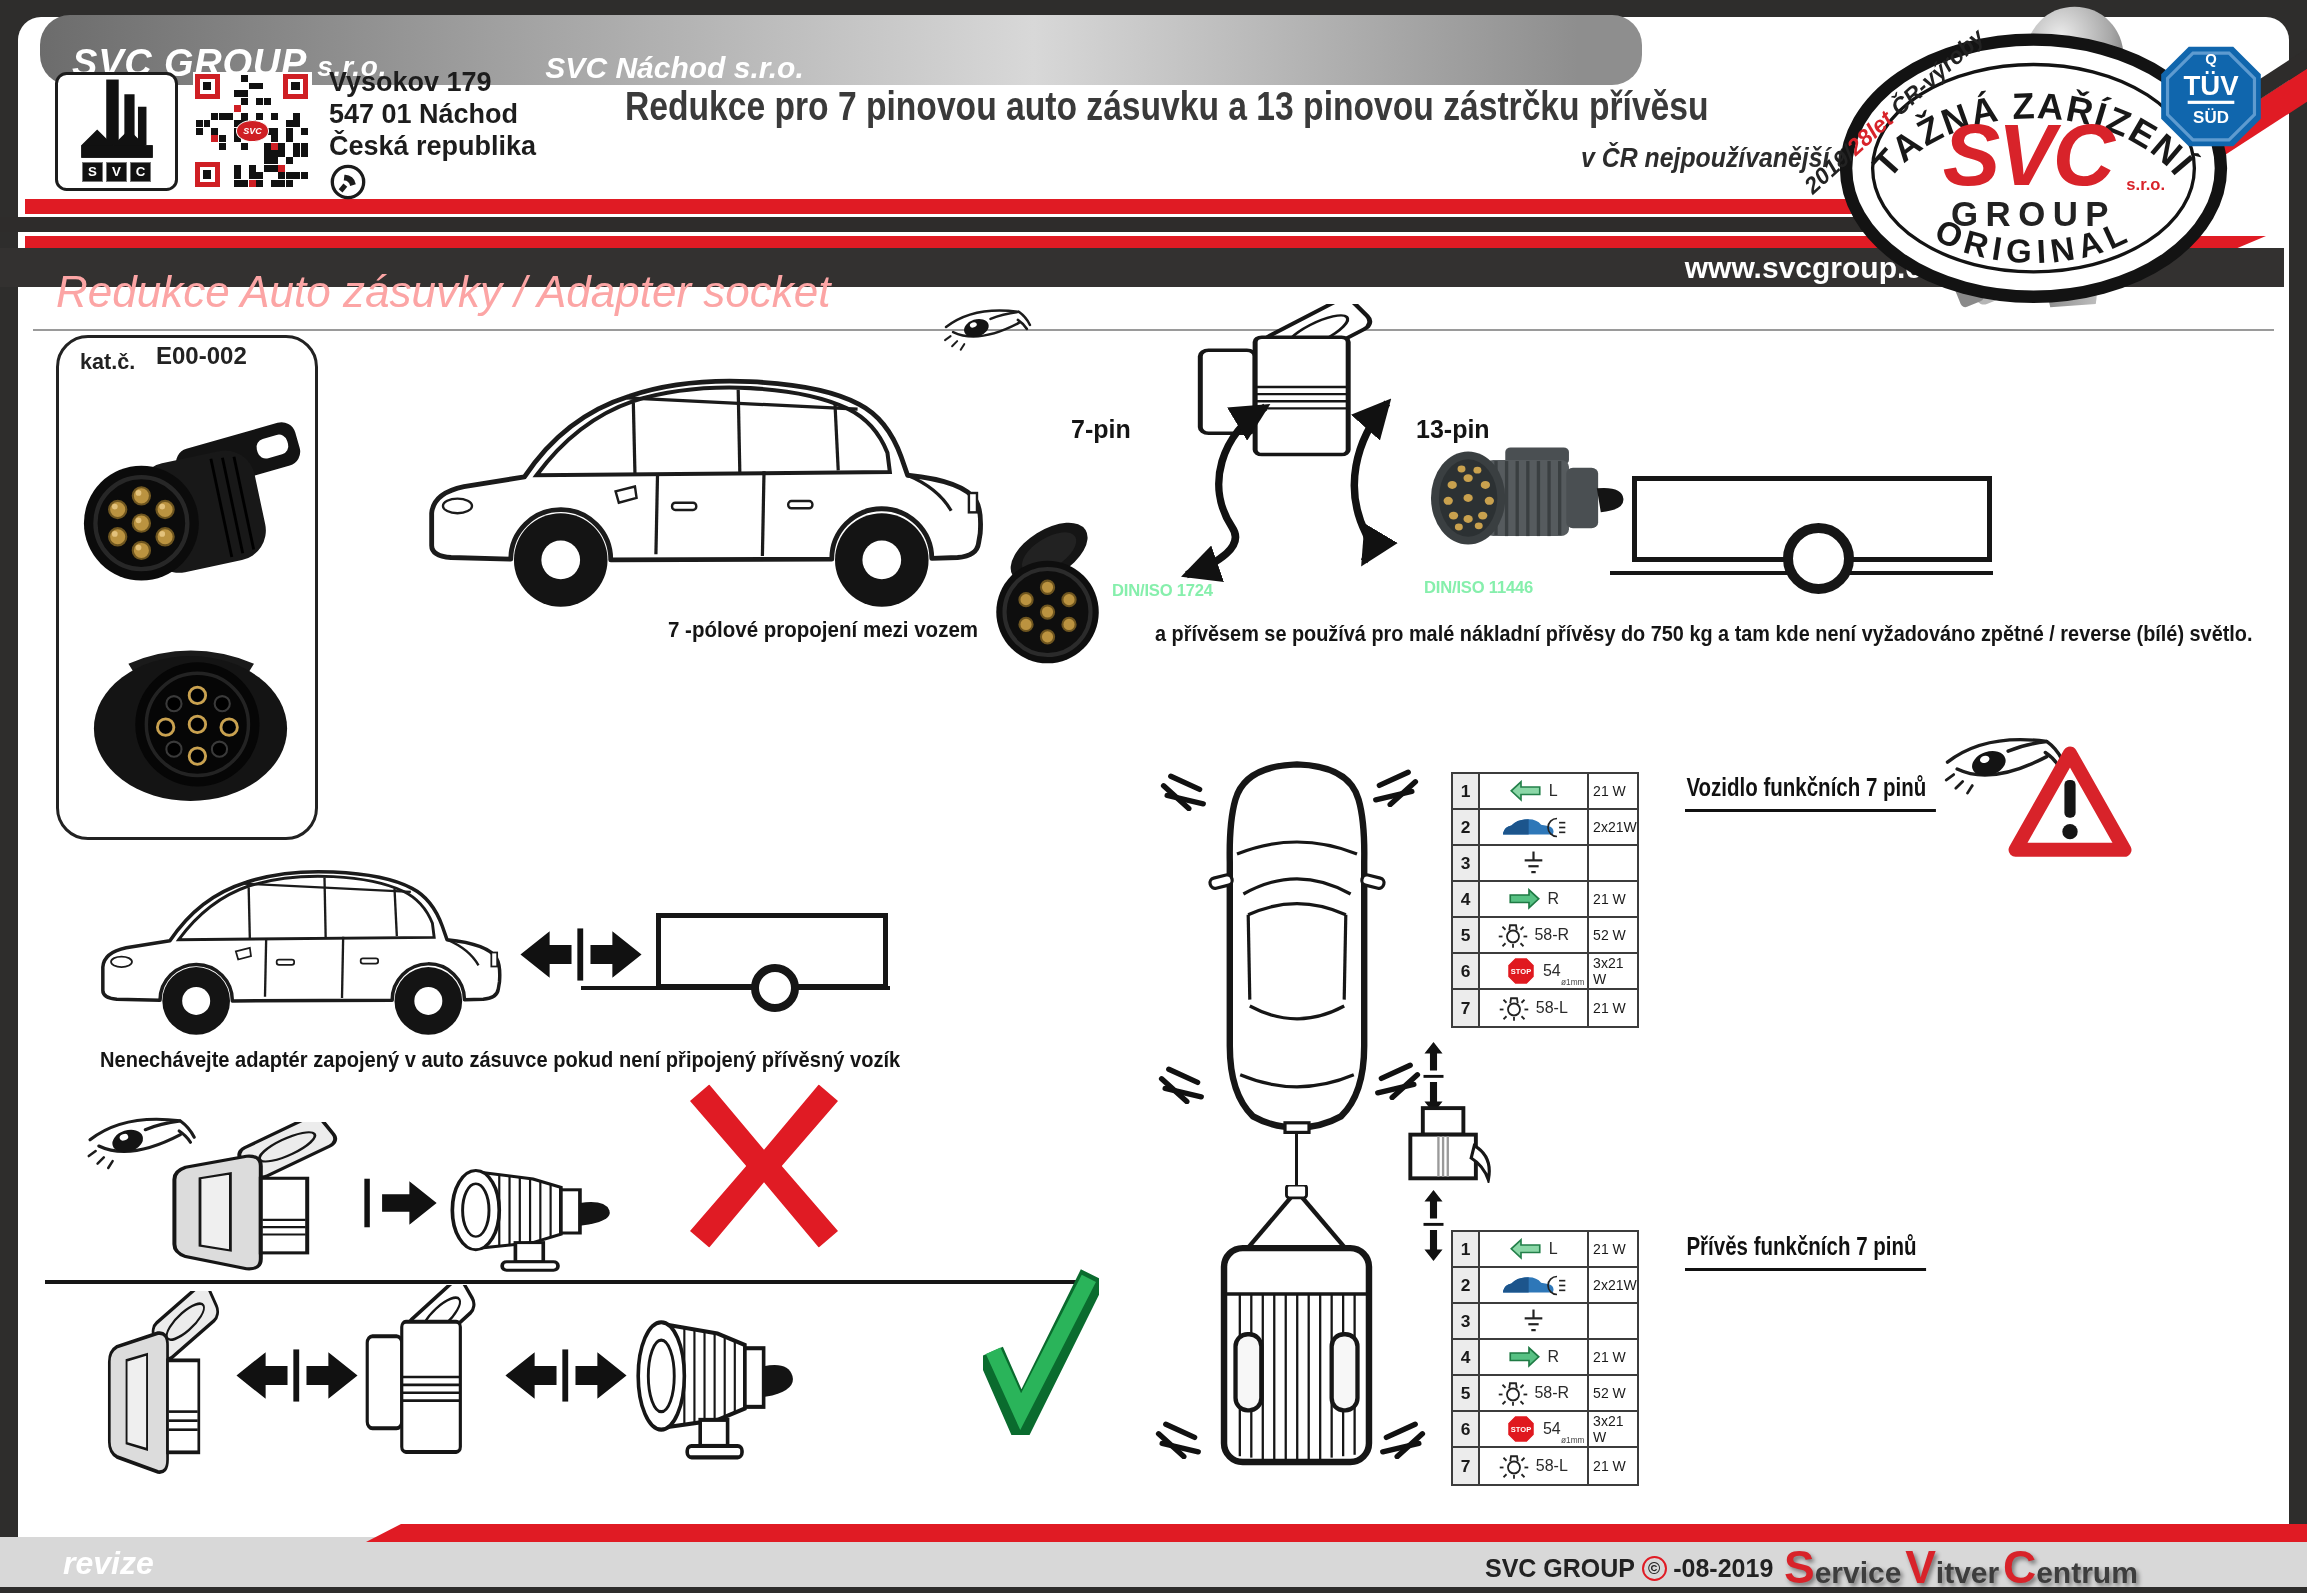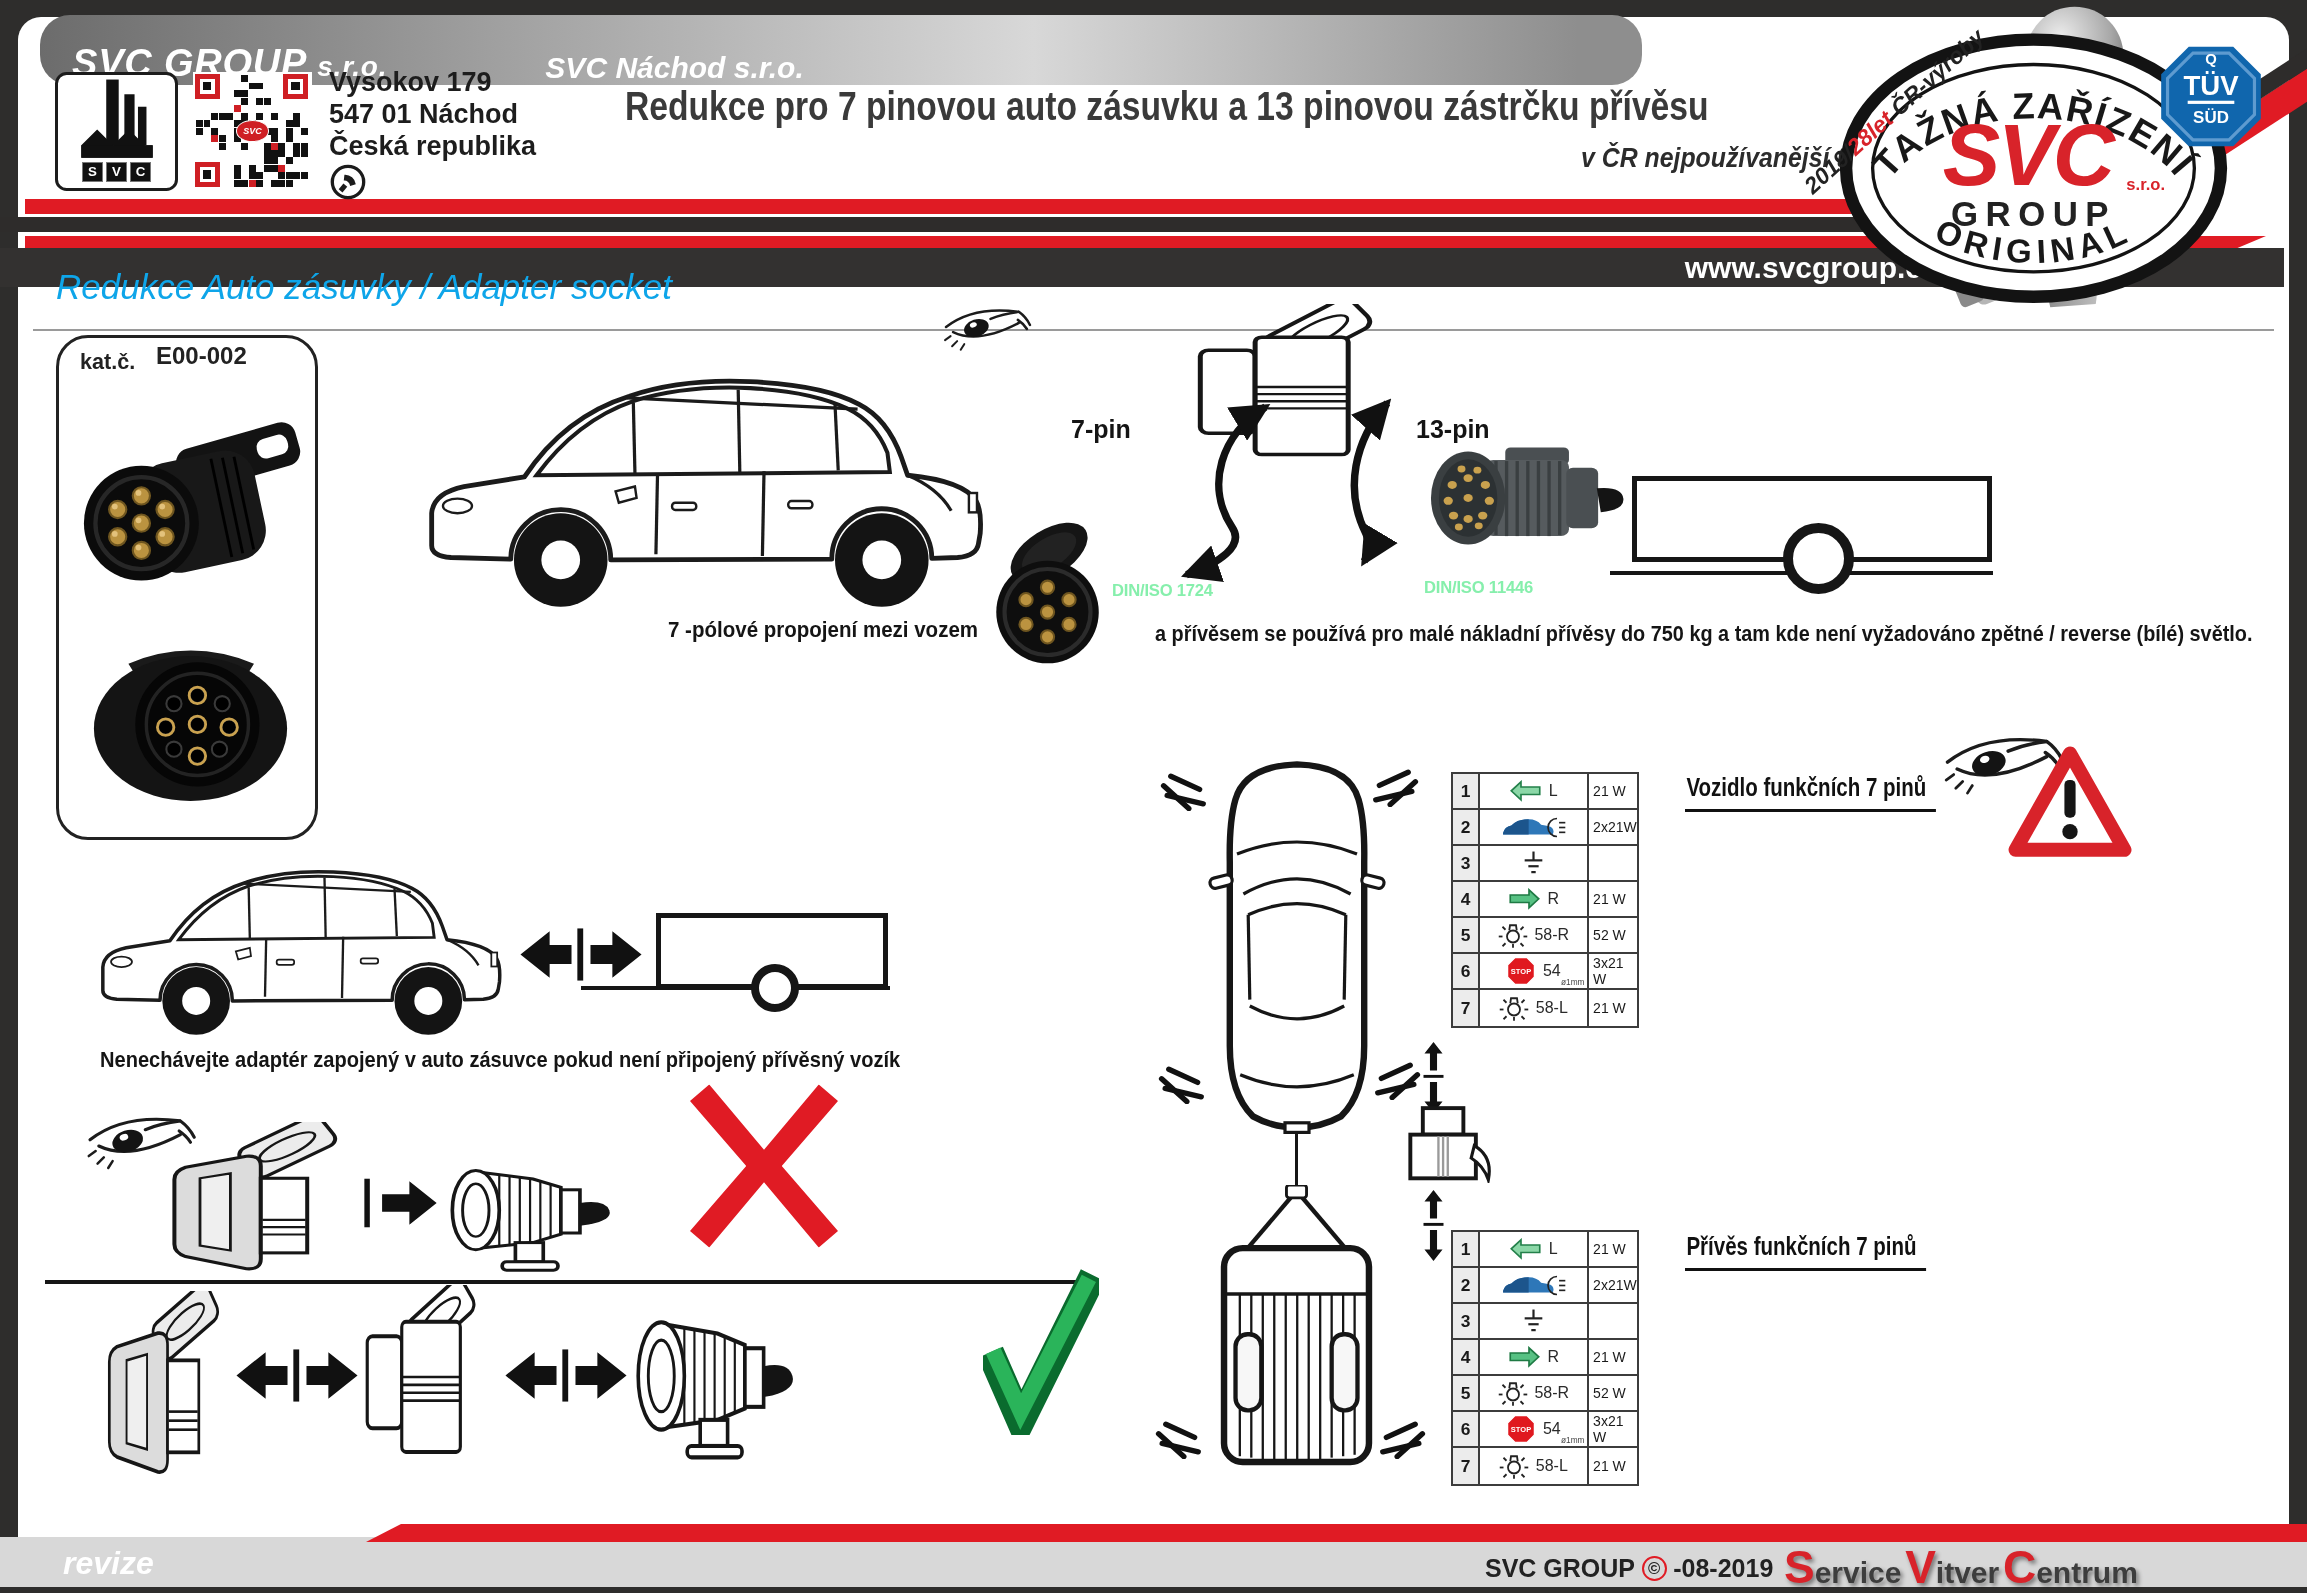--- a/index.html
+++ b/index.html
@@ -26,21 +26,21 @@
   .addr{left:329px;top:66px;font-size:27px;font-weight:600;line-height:32px;color:#1d1d1d;z-index:3}
   .phones{left:368px;top:166px;font-size:30px;font-weight:bold;color:#1b1b1b;z-index:3;white-space:nowrap}
   .phones .mail{color:#1515cc;text-decoration:underline;font-size:28px;margin-left:11.6px}
   .title1{left:506px;top:83px;width:1220px;text-align:center;font-size:41px;font-weight:bold;color:#3a3a3a;z-index:3}
   .title2{left:1145px;top:137px;width:349px;text-align:center;font-size:41px;font-weight:bold;color:#3a3a3a;z-index:3}
   .titlenote{left:1581px;top:143px;font-size:27px;font-style:italic;font-weight:600;color:#2c2c2c;z-index:3}
   .stripe{position:absolute;z-index:2}
   .darkband{left:0;top:248px;width:2284px;height:39px;background:#333130;z-index:2;display:flex;align-items:center;justify-content:flex-end}
   .weburl{color:#fff;font-size:30px;font-weight:bold;padding-right:347px}
   .rule{left:33px;top:329px;width:2241px;height:1.7px;background:#9a9a9a}
-  .secheading{left:56px;top:267px;font-size:35px;font-style:italic;font-weight:500;color:#0ea5e9;z-index:3}
+  .secheading{left:56px;top:267px;font-size:44px;font-style:italic;font-weight:500;color:#fca5a5;z-index:3}
   
   .yearlbl{left:1778px;top:98px;font-size:23px;font-weight:bold;font-style:italic;transform:rotate(-42deg);z-index:6;white-space:nowrap}
   .yearlbl .red{color:#d8232a}
   
   .katbox{left:56px;top:335px;width:262px;height:505px;border:3.3px solid #222;border-radius:32px;z-index:3;background:#fff}
   .katlbl{left:80px;top:349px;font-size:21.6px;font-weight:600;z-index:4}
   .katnum{left:156px;top:342px;font-size:24px;font-weight:bold;z-index:4}
   
   .pinlbl{font-size:25px;font-weight:bold;color:#141414;z-index:4}
   .dinlbl{font-size:16.6px;font-weight:bold;color:#86efac;z-index:4;letter-spacing:-0.2px}

